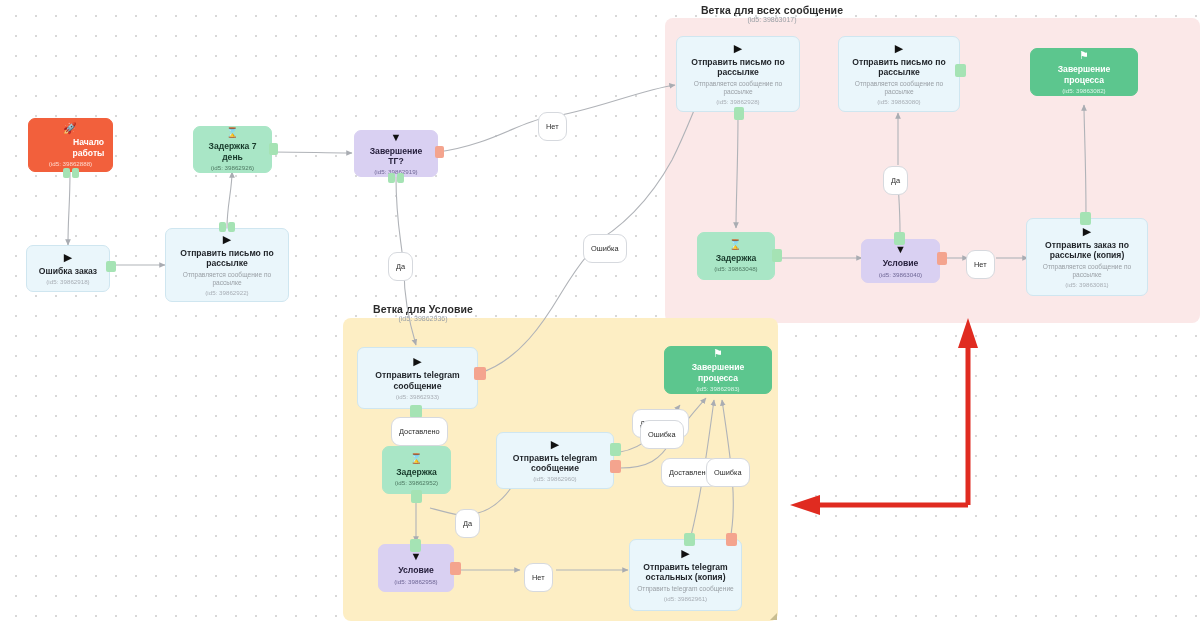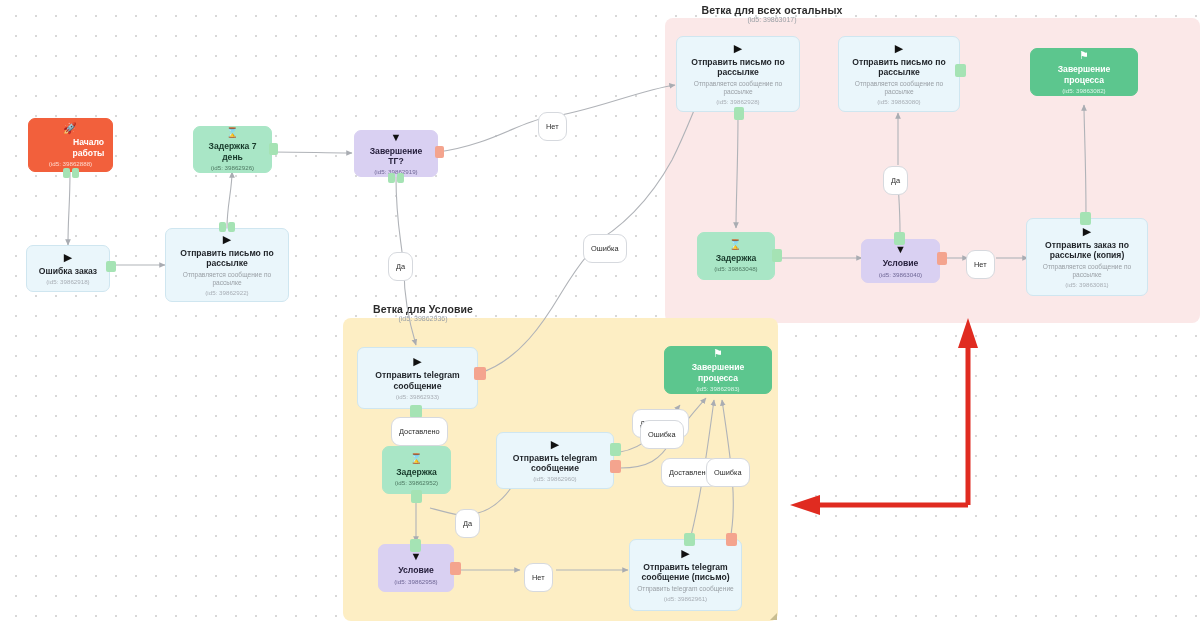--- a/index.html
+++ b/index.html
@@ -86,21 +86,21 @@
   svg.layer{position:absolute;left:0;top:0;width:1200px;height:625px;overflow:visible;}
   .edge{fill:none;stroke:#b0b3b8;stroke-width:1.1px;}
   .annot{fill:none;stroke:#e02b20;stroke-width:5px;}
 </style>
 </head>
 <body>
 
 <div id="canvas">
 
   <div class="group group-pink" style="left:665px;top:18px;width:535px;height:305px;"></div>
-  <div class="group-title" style="left:672px;top:4px;width:200px;">Ветка для всех остальных</div>
+  <div class="group-title" style="left:672px;top:4px;width:200px;">Ветка для всех сообщение</div>
   <div class="group-id" style="left:672px;top:16px;width:200px;">(id5: 39863017)</div>
 
   <div class="group group-yellow" style="left:343px;top:318px;width:435px;height:303px;"></div>
   <div class="group-title" style="left:343px;top:303px;width:160px;">Ветка для Условие</div>
   <div class="group-id" style="left:343px;top:315px;width:160px;">(id5: 39862936)</div>
   <div class="group-resize" style="left:770px;top:613px;"></div>
 
   <svg class="layer">
     <defs>
       <marker id="ah" markerWidth="7" markerHeight="7" refX="5.2" refY="3" orient="auto">
@@ -279,21 +279,21 @@
   <div class="node n-cond" style="left:378px;top:544px;width:76px;height:48px;">
     <span class="icon">▼</span>
     <span class="title">Условие</span>
     <span class="nid">(id5: 39862958)</span>
   </div>
   <div class="port port-out" style="left:410px;top:539px;width:11px;height:13px;"></div>
   <div class="port port-err" style="left:450px;top:562px;width:11px;height:13px;"></div>
 
   <div class="node n-action" style="left:629px;top:539px;width:113px;height:72px;">
     <span class="icon">▶</span>
-    <span class="title">Отправить telegram сообщение (письмо)</span>
+    <span class="title">Отправить telegram остальных (копия)</span>
     <span class="subtitle">Отправить telegram сообщение</span>
     <span class="nid">(id5: 39862961)</span>
   </div>
   <div class="port port-out" style="left:684px;top:533px;width:11px;height:13px;"></div>
   <div class="port port-err" style="left:726px;top:533px;width:11px;height:13px;"></div>
 
   <div class="elabel" style="left:538px;top:112px;">Нет</div>
   <div class="elabel" style="left:388px;top:252px;">Да</div>
   <div class="elabel" style="left:583px;top:234px;">Ошибка</div>
   <div class="elabel" style="left:883px;top:166px;">Да</div>

